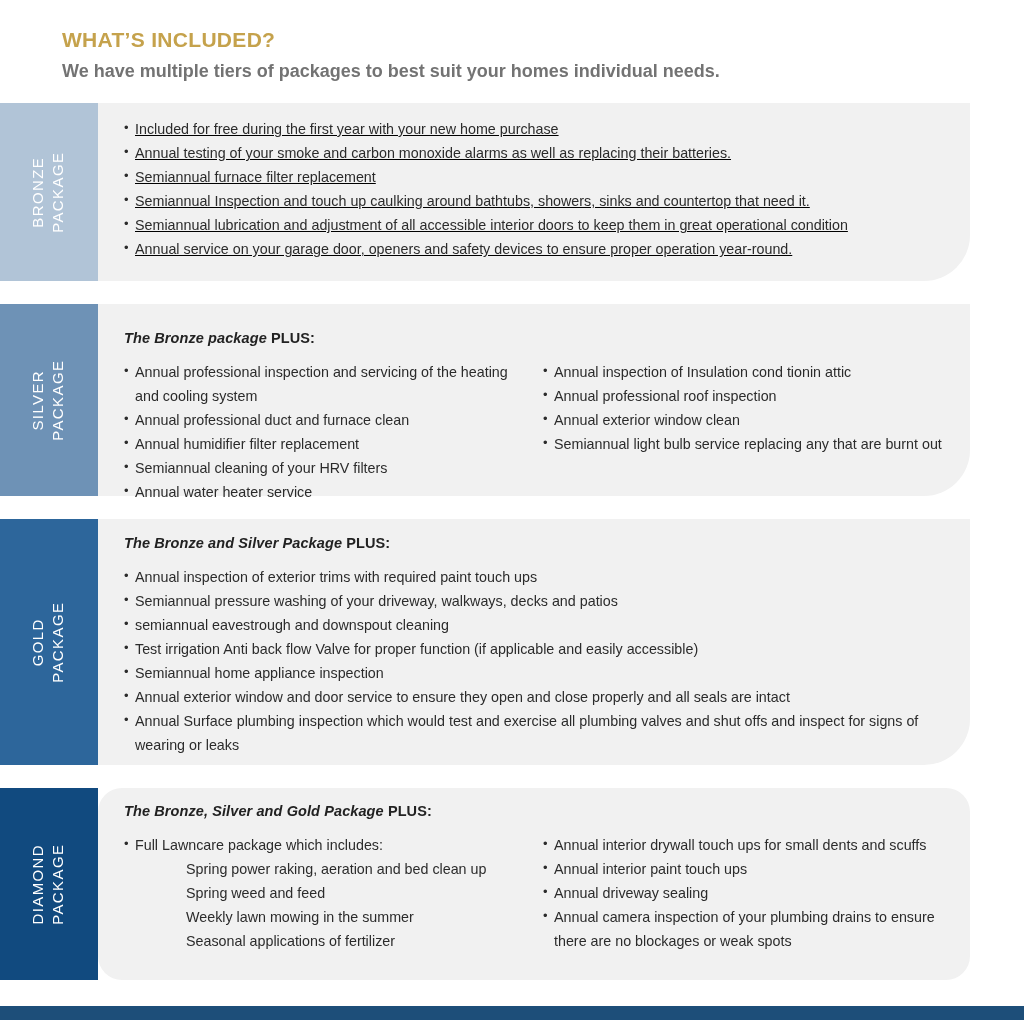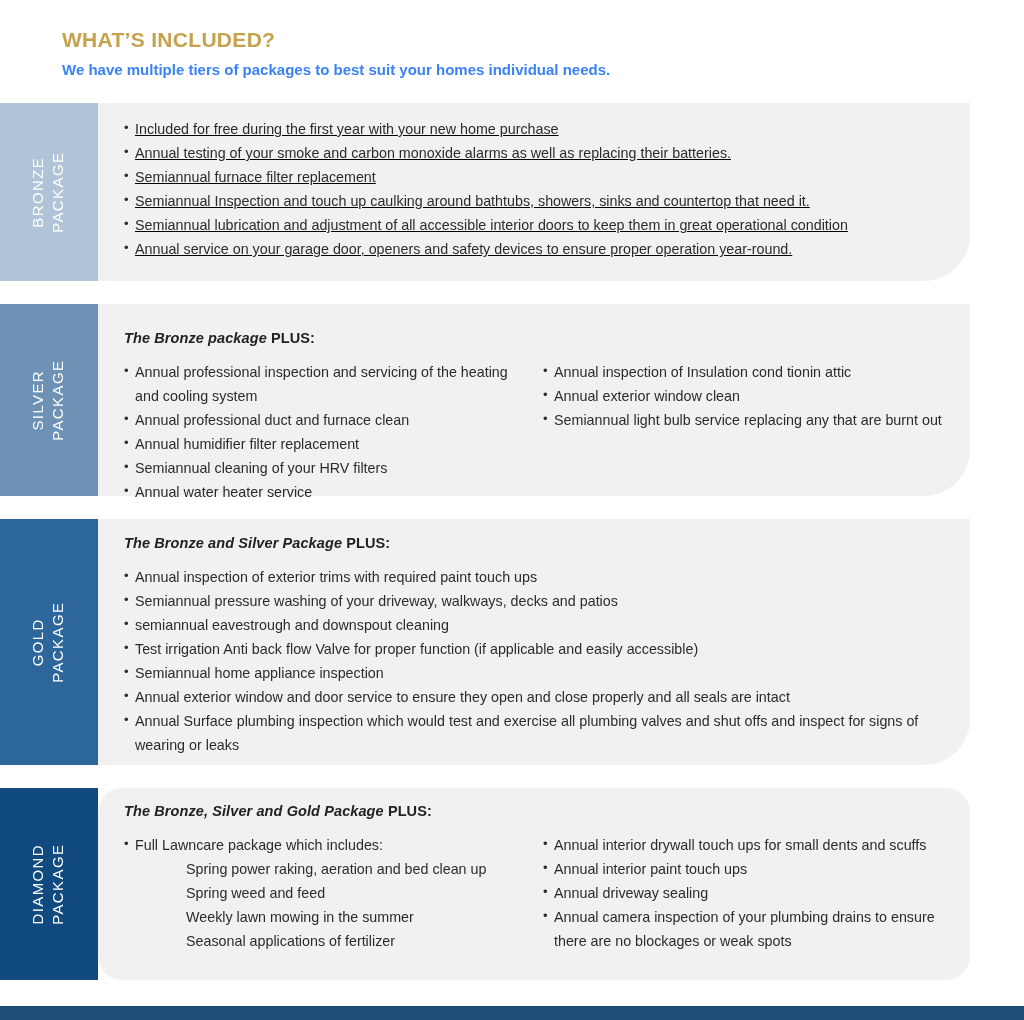--- a/index.html
+++ b/index.html
@@ -31,23 +31,23 @@
   .header-title {
     font-size: 21px;
     font-weight: bold;
     letter-spacing: 0.3px;
     color: #c5a24c;
     line-height: 1.15;
     font-family: "Liberation Sans", sans-serif;
   }
   .header-subtitle {
     margin-top: 9px;
-    font-size: 15px;
+    font-size: 18px;
     font-weight: bold;
-    color: #3b82f6;
+    color: #737373;
     line-height: 1.2;
   }
 
   
   .packages {
     position: absolute;
     left: 0;
     top: 103px;
     width: 1024px;
   }
@@ -216,20 +216,21 @@
               <li>Annual professional inspection and servicing of the heating and cooling system</li>
               <li>Annual professional duct and furnace clean</li>
               <li>Annual humidifier filter replacement</li>
               <li>Semiannual cleaning of your HRV filters</li>
               <li>Annual water heater service</li>
             </ul>
           </div>
           <div class="col">
             <ul class="items">
               <li>Annual inspection of Insulation cond tionin attic</li>
+              <li>Annual professional roof inspection</li>
               <li>Annual exterior window clean</li>
               <li>Semiannual light bulb service replacing any that are burnt out</li>
             </ul>
           </div>
         </div>
       </div>
     </div>
 
     <div class="pkg-row row-gold">
       <div class="pkg-label">

